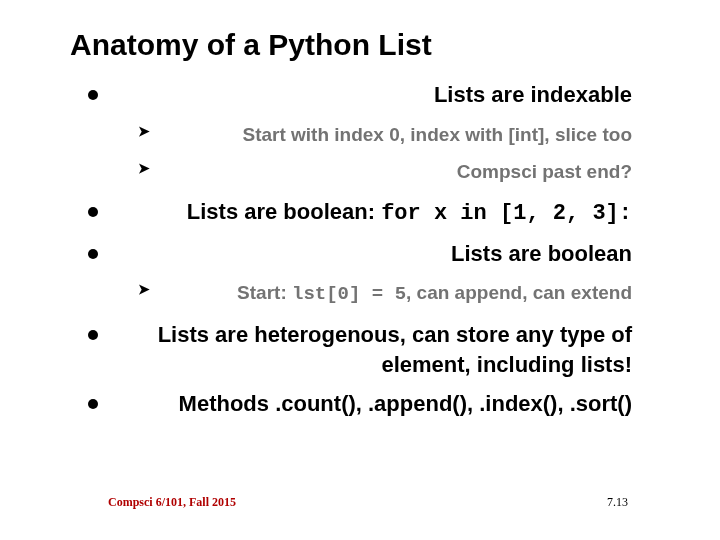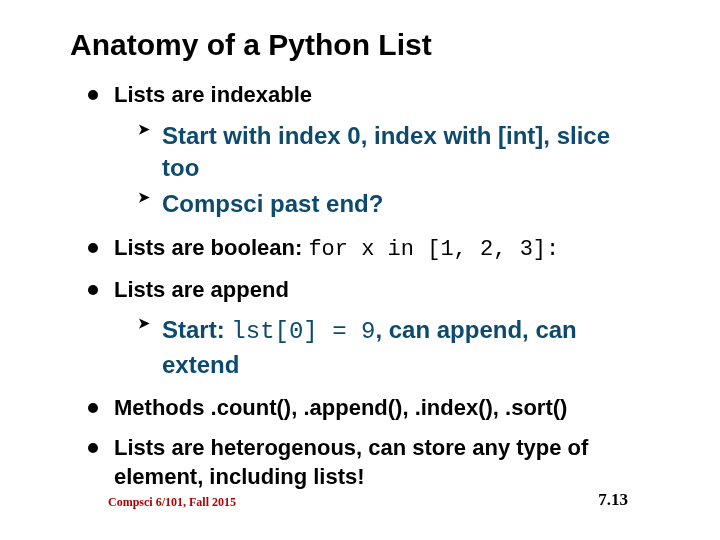--- a/index.html
+++ b/index.html
@@ -30,73 +30,74 @@
     padding: 0 0 0 24px;
   }
   ul.top > li {
     position: relative;
     font-size: 22px;
     font-weight: bold;
     color: #000;
     margin: 0 0 10px 0;
     line-height: 1.35;
     padding-left: 20px;
+    text-align: right;
   }
   ul.top > li::before {
     content: '';
     position: absolute;
     left: -6px;
     top: 10px;
     width: 10px;
     height: 10px;
     background: #000;
     border-radius: 50%;
   }
   ul.sub {
     list-style: none;
     margin: 10px 0 12px 0;
     padding: 0 0 0 28px;
   }
   ul.sub > li {
     position: relative;
-    font-size: 24px;
+    font-size: 19px;
     font-weight: bold;
-    color: #0c4a6e;
-    margin: 0 0 4px 0;
+    color: #737373;
+    margin: 12px 0 4px 0;
     line-height: 1.35;
     padding-left: 20px;
   }
   ul.sub > li::before {
     content: '➤';
     position: absolute;
     left: -4px;
     top: 0;
     color: #000;
     font-size: 14px;
   }
   .code {
     font-family: "Courier New", Courier, monospace;
-    font-weight: normal;
+    font-weight: bold;
   }
   .footer-left {
     position: absolute;
     left: 108px;
     bottom: 30px;
     font-family: "Times New Roman", Times, serif;
     font-weight: bold;
     font-size: 12px;
     color: #b00000;
   }
   .footer-right {
     position: absolute;
     right: 36px;
     bottom: 30px;
     font-family: "Times New Roman", Times, serif;
-    font-weight: bold;
-    font-size: 17px;
+    font-weight: normal;
+    font-size: 12px;
     color: #000;
   }
 </style>
 </head>
 <body>
 
 <div class="slide">
 
   <h1 class="title">Anatomy of a Python List</h1>
 
@@ -108,30 +109,30 @@
         <li>Start with index 0, index with [int], slice too</li>
         <li>Compsci past end?</li>
       </ul>
     </li>
 
     <li>
       <span>Lists are boolean: </span><span class="code">for x in [1, 2, 3]:</span>
     </li>
 
     <li>
-      <span>Lists are append</span>
+      <span>Lists are boolean</span>
       <ul class="sub">
         <li>
-          <span>Start: </span><span class="code">lst[0] = 9</span><span>, can append, can extend</span>
+          <span>Start: </span><span class="code">lst[0] = 5</span><span>, can append, can extend</span>
         </li>
       </ul>
     </li>
 
+    <li>Lists are heterogenous, can store any type of element, including lists!</li>
+
     <li>Methods .count(), .append(), .index(), .sort()</li>
-
-    <li>Lists are heterogenous, can store any type of element, including lists!</li>
 
   </ul>
 
   <div class="footer-left">Compsci 6/101, Fall 2015</div>
   <div class="footer-right">7.13</div>
 
 </div>
 
 </body></html>

